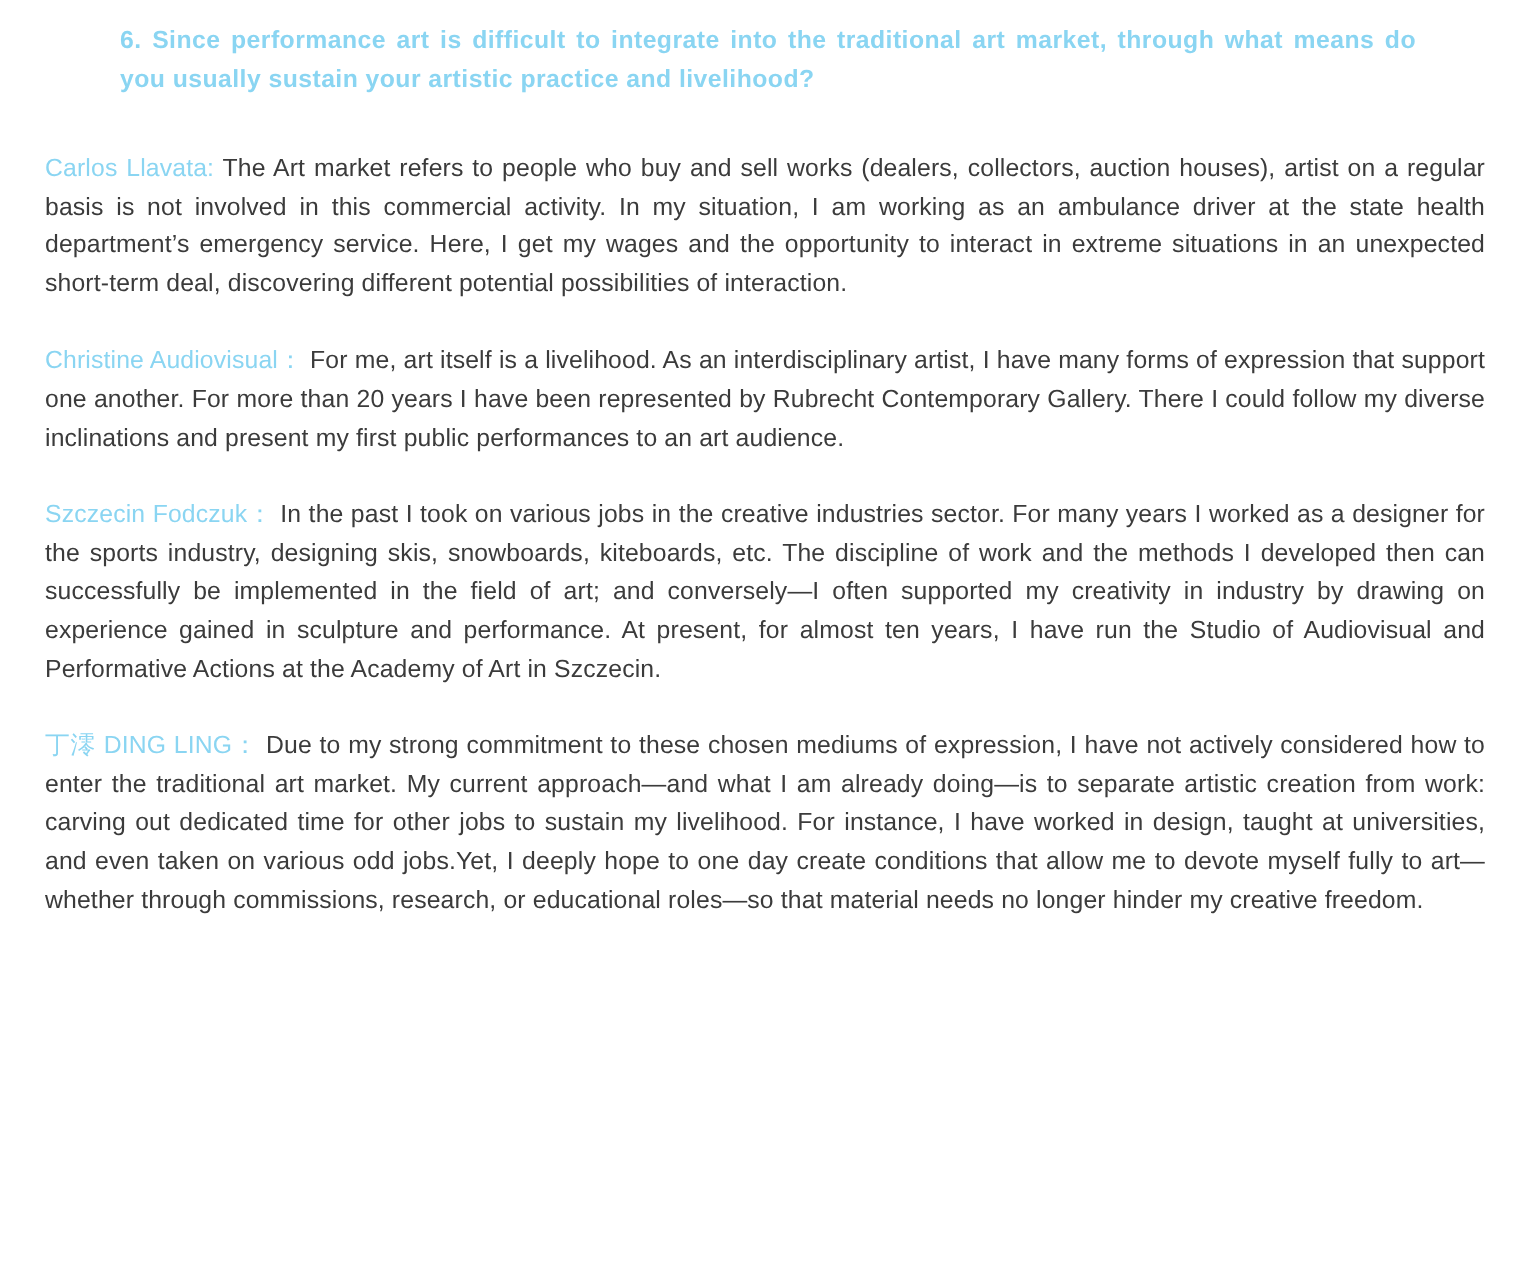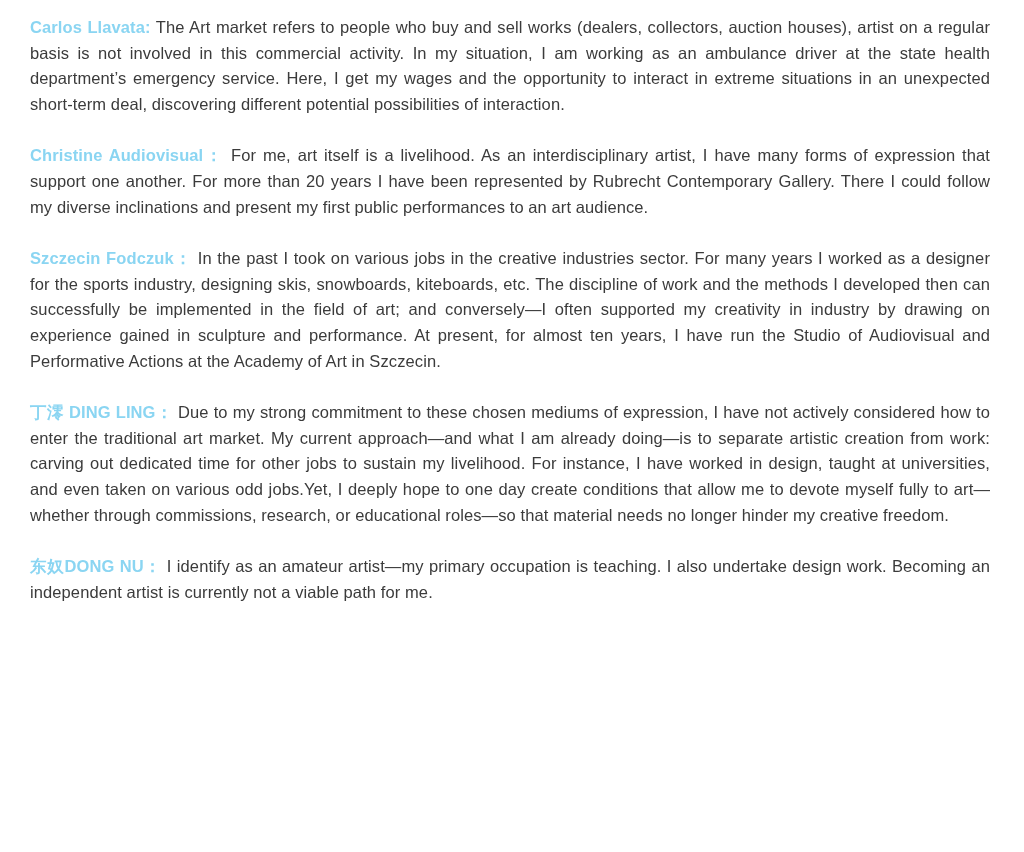--- a/index.html
+++ b/index.html
@@ -36,28 +36,32 @@
   }
   .answer {
     margin: 0 0 26px 0;
     font-size: 16.5px;
     line-height: 25.6px;
     text-align: justify;
     letter-spacing: 0.1px;
   }
   .speaker {
     color: var(--accent-blue);
-    font-weight: 700;
+    font-weight: 400;
   }
 </style>
 </head>
 <body>
 
 <div class="page">
 
+  <h2 class="question">
+    <span>6.</span>
+    <span>Since performance art is difficult to integrate into the traditional art market, through what means do you usually sustain your artistic practice and livelihood?</span>
+  </h2>
 
   <p class="answer">
     <span class="speaker">Carlos Llavata:</span>
     <span>The Art market refers to people who buy and sell works (dealers, collectors, auction houses), artist on a regular basis is not involved in this commercial activity. In my situation, I am working as an ambulance driver at the state health department’s emergency service. Here, I get my wages and the opportunity to interact in extreme situations in an unexpected short-term deal, discovering different potential possibilities of interaction.</span>
   </p>
 
   <p class="answer">
     <span class="speaker">Christine Audiovisual：</span>
     <span>For me, art itself is a livelihood. As an interdisciplinary artist, I have many forms of expression that support one another. For more than 20 years I have been represented by Rubrecht Contemporary Gallery. There I could follow my diverse inclinations and present my first public performances to an art audience.</span>
   </p>
@@ -65,18 +69,14 @@
   <p class="answer">
     <span class="speaker">Szczecin Fodczuk：</span>
     <span>In the past I took on various jobs in the creative industries sector. For many years I worked as a designer for the sports industry, designing skis, snowboards, kiteboards, etc. The discipline of work and the methods I developed then can successfully be implemented in the field of art; and conversely—I often supported my creativity in industry by drawing on experience gained in sculpture and performance. At present, for almost ten years, I have run the Studio of Audiovisual and Performative Actions at the Academy of Art in Szczecin.</span>
   </p>
 
   <p class="answer">
     <span class="speaker">丁澪 DING LING：</span>
     <span>Due to my strong commitment to these chosen mediums of expression, I have not actively considered how to enter the traditional art market. My current approach—and what I am already doing—is to separate artistic creation from work: carving out dedicated time for other jobs to sustain my livelihood. For instance, I have worked in design, taught at universities, and even taken on various odd jobs.Yet, I deeply hope to one day create conditions that allow me to devote myself fully to art—whether through commissions, research, or educational roles—so that material needs no longer hinder my creative freedom.</span>
   </p>
 
-  <p class="answer">
-    <span class="speaker">东奴DONG NU：</span>
-    <span>I identify as an amateur artist—my primary occupation is teaching. I also undertake design work. Becoming an independent artist is currently not a viable path for me.</span>
-  </p>
 
 </div>
 
 </body></html>

